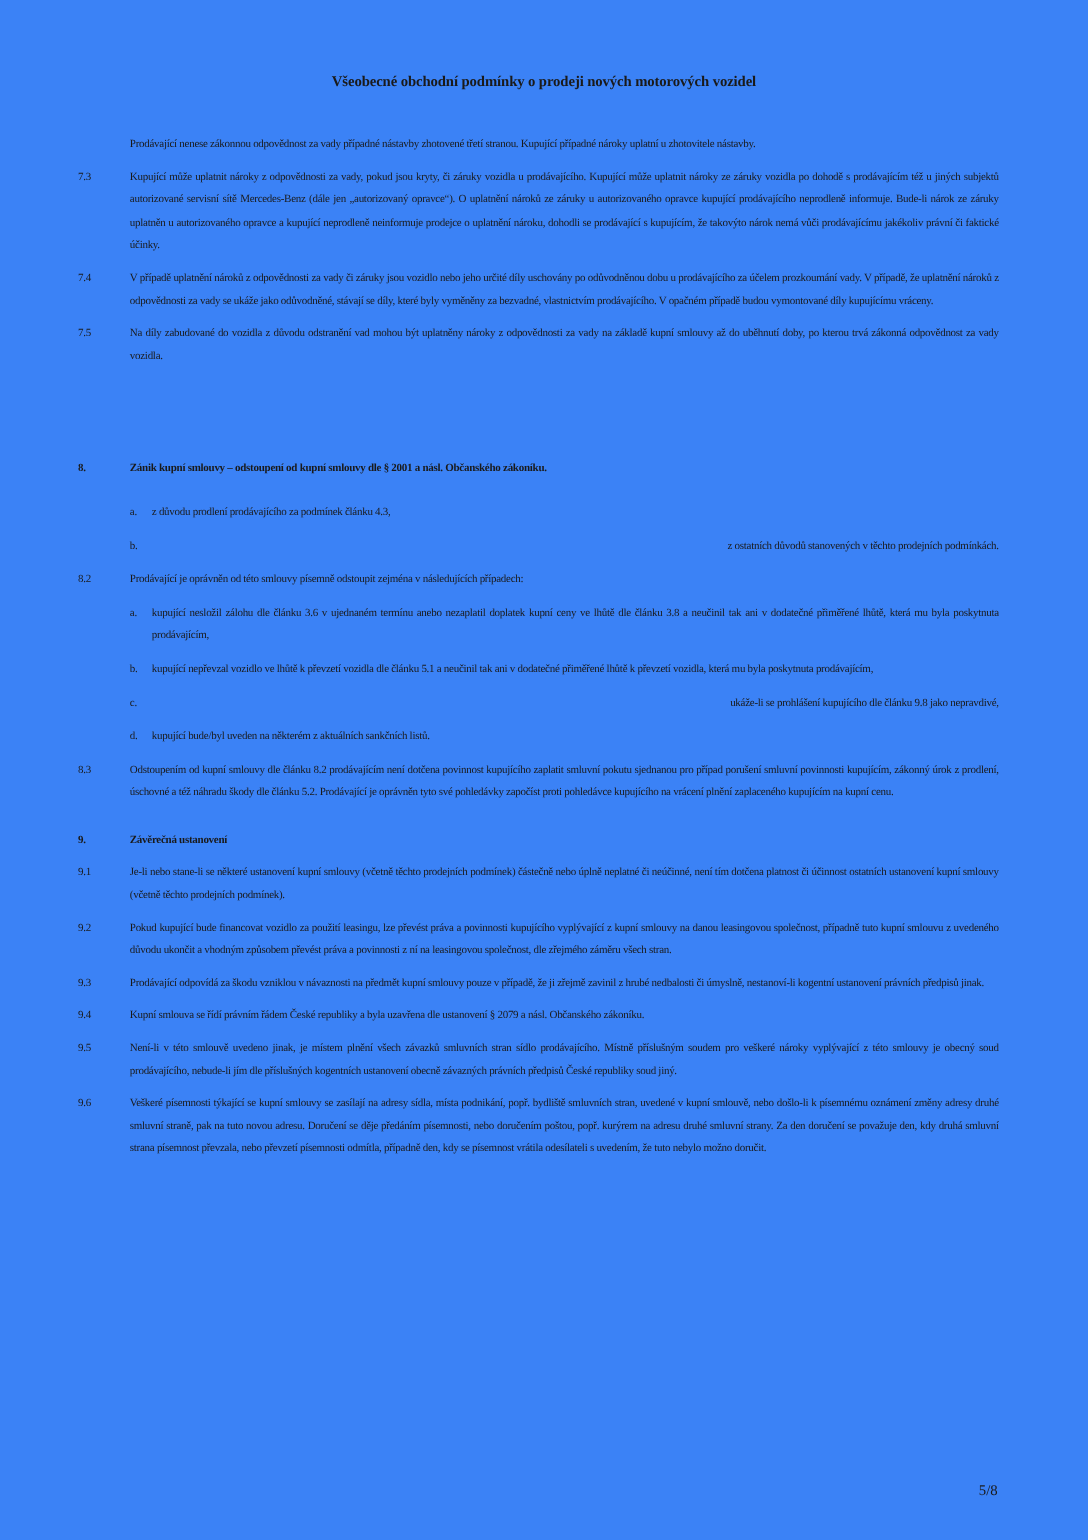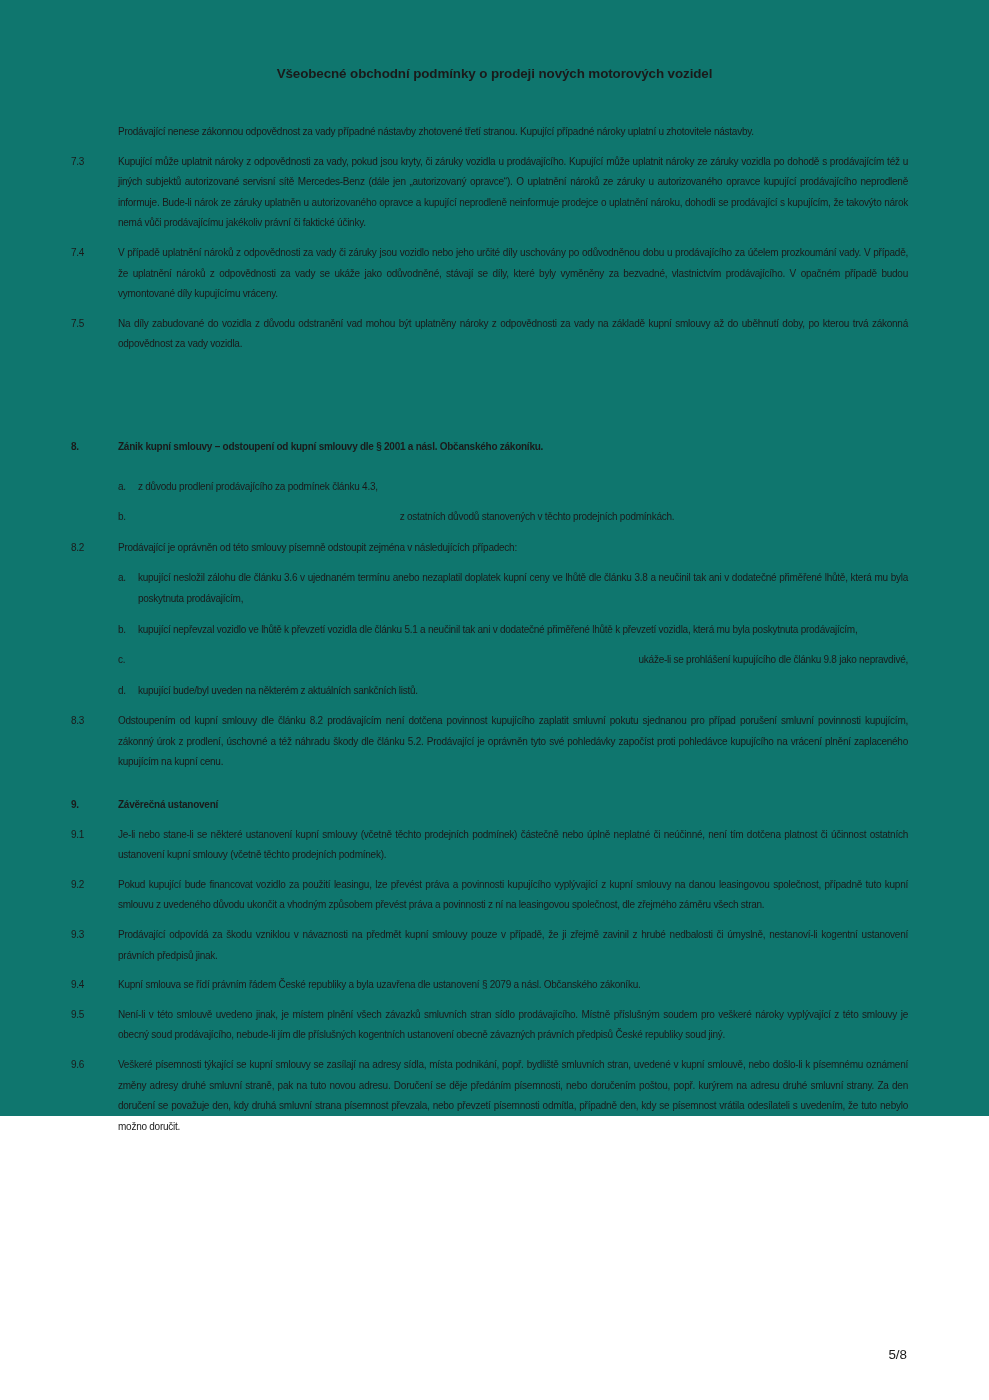--- a/index.html
+++ b/index.html
@@ -1,18 +1,18 @@
 <!DOCTYPE html>
 <html><head>
 <meta charset="utf-8">
 <style>
   html, body { margin: 0; padding: 0; background: #ffffff; }
   body { width: 989px; height: 1400px; position: relative; overflow: hidden;
          font-family: "Liberation Sans", sans-serif; color: #1a1a1a; }
-  .page { position: absolute; left: 0; top: 0; width: 989px; height: 1116px; background: #0f766e; }
+  .page { position: absolute; left: 0; top: 0; width: 989px; height: 1400px; background: #3b82f6; font-family: Liberation Serif, serif; }
   .header { position: absolute; top: 66px; left: 0; width: 989px; text-align: center;
             font-size: 13.4px; font-weight: bold; letter-spacing: -0.1px; }
   .content { position: absolute; left: 71px; width: 837px; top: 122px; }
   .block { position: relative; font-size: 10px; line-height: 20.6px; text-align: justify;
            letter-spacing: -0.25px; }
   .num { position: absolute; left: 0; top: 0; width: 45px; }
   .txt { margin-left: 47px; }
   .sec-title { font-weight: bold; }
   .sub { position: relative; margin-left: 47px; }
   .sub .lbl { position: absolute; left: 0; top: 0; width: 24px; }
@@ -62,21 +62,21 @@
     <div class="gap-s"></div>
 
     <div class="gap-m"></div>
     <div class="block sub">
       <span class="lbl">a.</span>
       <div class="txt2" style="text-align:left;">z důvodu prodlení prodávajícího za podmínek článku 4.3,</div>
     </div>
     <div class="gap-m"></div>
     <div class="block sub">
       <span class="lbl">b.</span>
-      <div class="txt2" style="text-align:center;margin-left:48px;">z ostatních důvodů stanovených v těchto prodejních podmínkách.</div>
+      <div class="txt2" style="text-align:right;margin-left:48px;">z ostatních důvodů stanovených v těchto prodejních podmínkách.</div>
     </div>
     <div class="gap-m"></div>
 
     <div class="block">
       <span class="num">8.2</span>
       <div class="txt" style="text-align:left;">Prodávající je oprávněn od této smlouvy písemně odstoupit zejména v následujících případech:</div>
     </div>
     <div class="gap-m"></div>
     <div class="block sub">
       <span class="lbl">a.</span>

